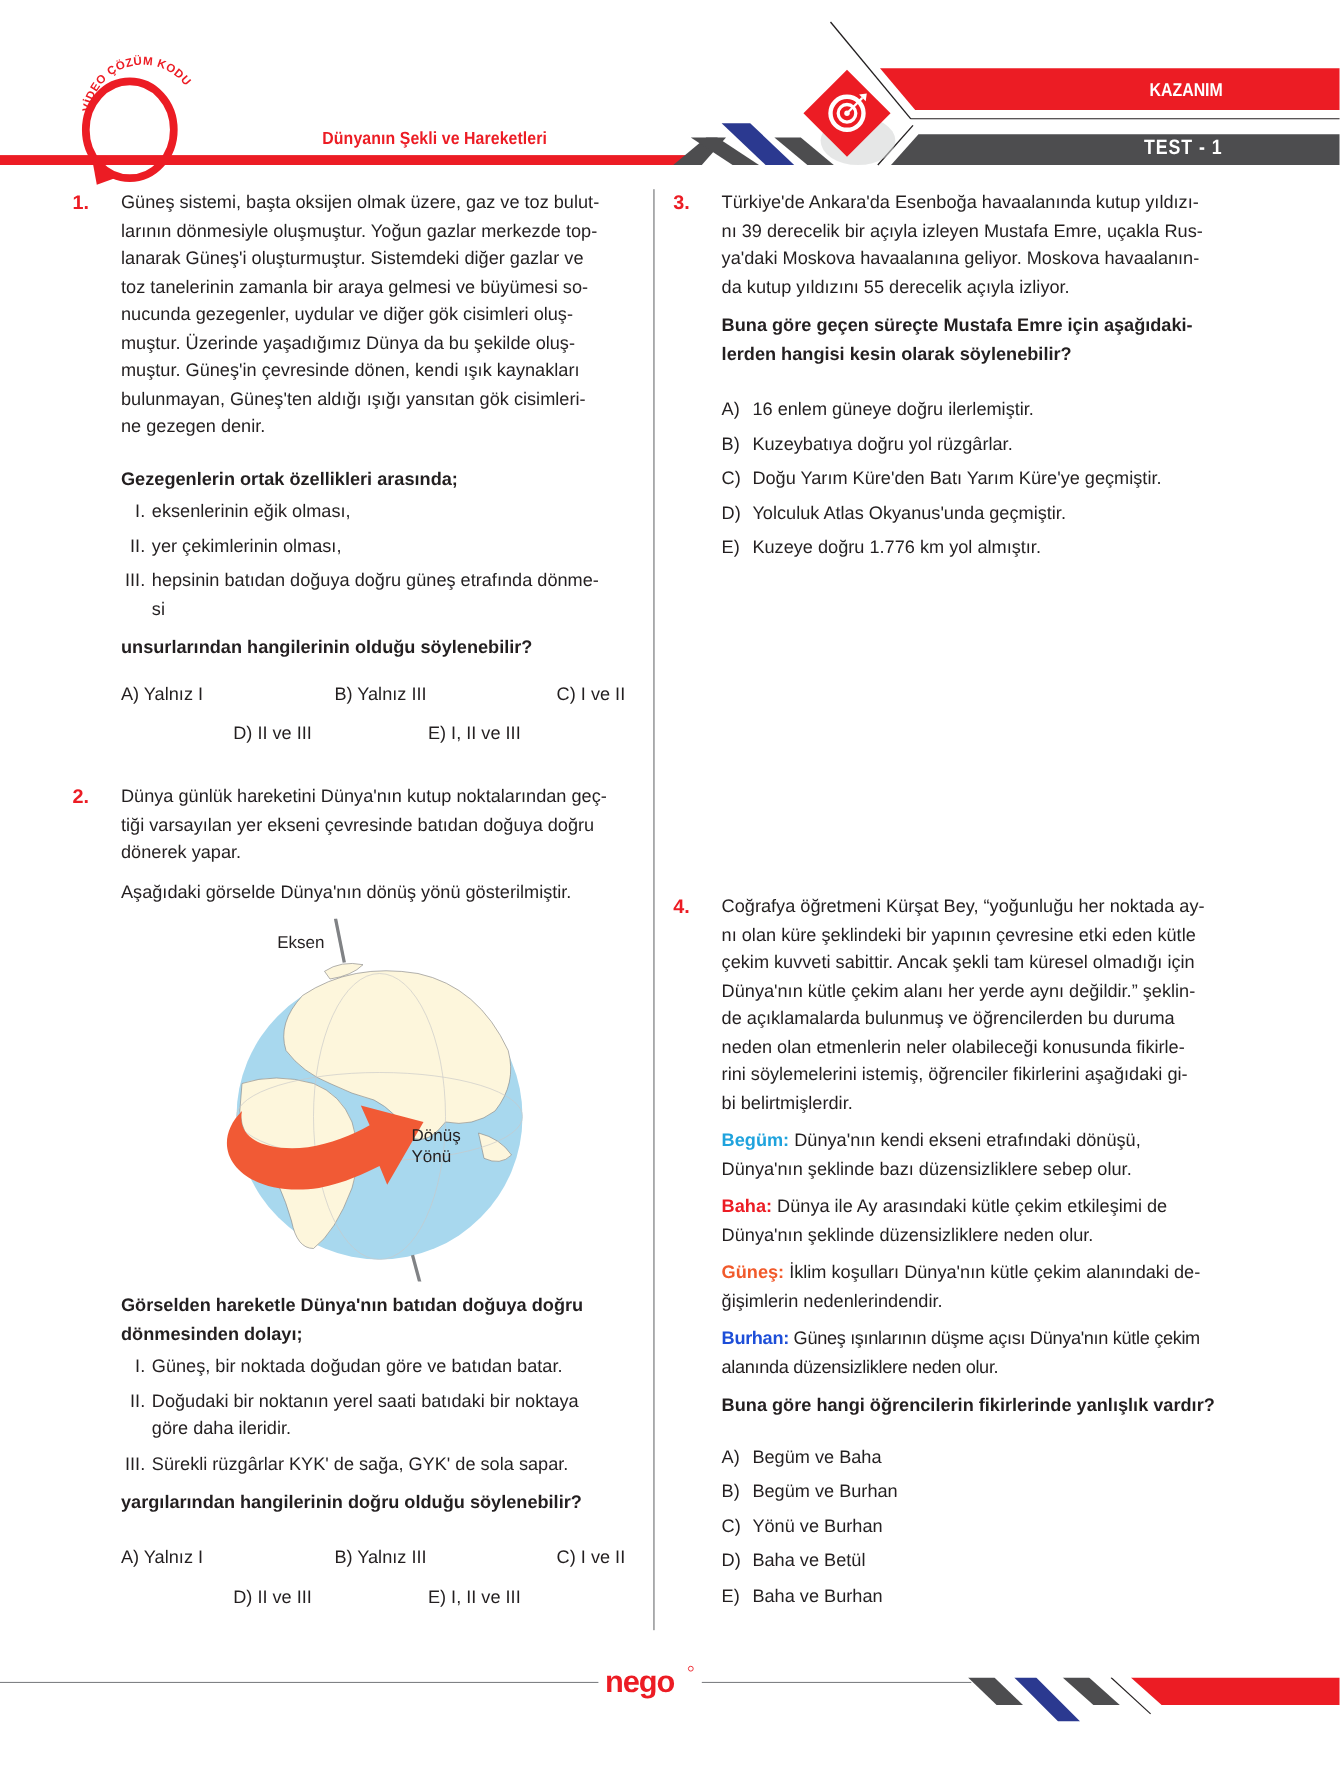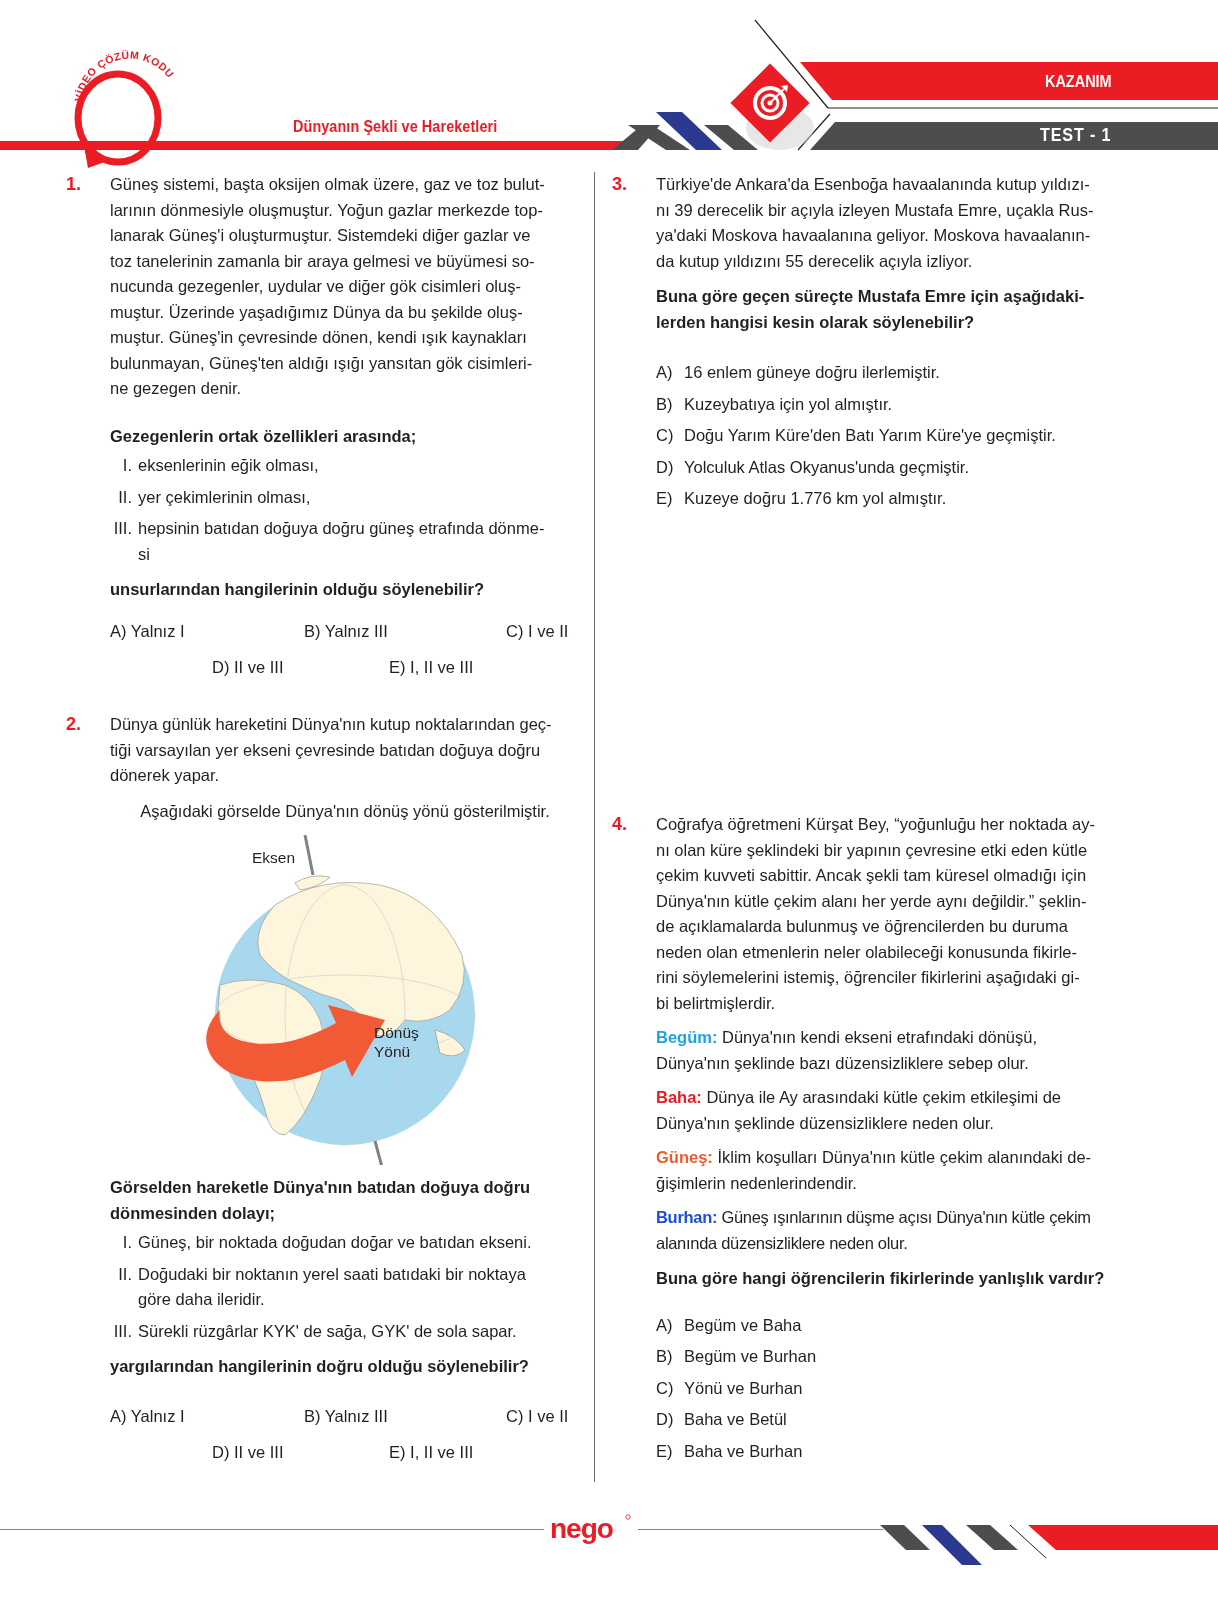--- a/index.html
+++ b/index.html
@@ -134,21 +134,21 @@
 </div>
 
 <div class="q" style="left:66px; top:712px; width:514px;">
   <div class="qnum">2.</div>
   <div class="qbody">
     <div>
       <div>Dünya günlük hareketini Dünya'nın kutup noktalarından geç-</div>
       <div>tiği varsayılan yer ekseni çevresinde batıdan doğuya doğru</div>
       <div>dönerek yapar.</div>
     </div>
-    <div style="margin-top:10px;text-align:center;">Aşağıdaki görselde Dünya'nın dönüş yönü gösterilmiştir.</div>
+    <div style="margin-top:10px;">Aşağıdaki görselde Dünya'nın dönüş yönü gösterilmiştir.</div>
   </div>
 </div>
 
 <div class="globe-fig">
   <svg width="320" height="330" viewBox="0 0 320 330">
 
     <line x1="125" y1="0" x2="133" y2="40" stroke="#808285" stroke-width="3"></line>
 
     <circle cx="165" cy="180" r="130" fill="#a8d8ee"></circle>
 
@@ -170,21 +170,21 @@
 </div>
 
 <div class="q" style="left:66px; top:1175px; width:514px;">
   <div class="qbody">
     <div class="bold">
       <div>Görselden hareketle Dünya'nın batıdan doğuya doğru</div>
       <div>dönmesinden dolayı;</div>
     </div>
     <div class="stmt" style="margin-top:4px;">
       <span class="rn">I.</span>
-      <span>Güneş, bir noktada doğudan doğar ve batıdan ekseni.</span>
+      <span>Güneş, bir noktada doğudan göre ve batıdan batar.</span>
     </div>
     <div class="stmt" style="margin-top:6px;">
       <span class="rn">II.</span>
       <div>Doğudaki bir noktanın yerel saati batıdaki bir noktaya</div>
       <div>göre daha ileridir.</div>
     </div>
     <div class="stmt" style="margin-top:6px;">
       <span class="rn">III.</span>
       <span>Sürekli rüzgârlar KYK' de sağa, GYK' de sola sapar.</span>
     </div>
@@ -212,21 +212,21 @@
       <div>Buna göre geçen süreçte Mustafa Emre için aşağıdaki-</div>
       <div>lerden hangisi kesin olarak söylenebilir?</div>
     </div>
     <div class="opt-list" style="margin-top:22px;">
       <div class="opt">
           <span class="ol">A)</span>
           <span>16 enlem güneye doğru ilerlemiştir.</span>
         </div>
       <div class="opt">
           <span class="ol">B)</span>
-          <span>Kuzeybatıya için yol almıştır.</span>
+          <span>Kuzeybatıya doğru yol rüzgârlar.</span>
         </div>
       <div class="opt">
           <span class="ol">C)</span>
           <span>Doğu Yarım Küre'den Batı Yarım Küre'ye geçmiştir.</span>
         </div>
       <div class="opt">
           <span class="ol">D)</span>
           <span>Yolculuk Atlas Okyanus'unda geçmiştir.</span>
         </div>
       <div class="opt">

